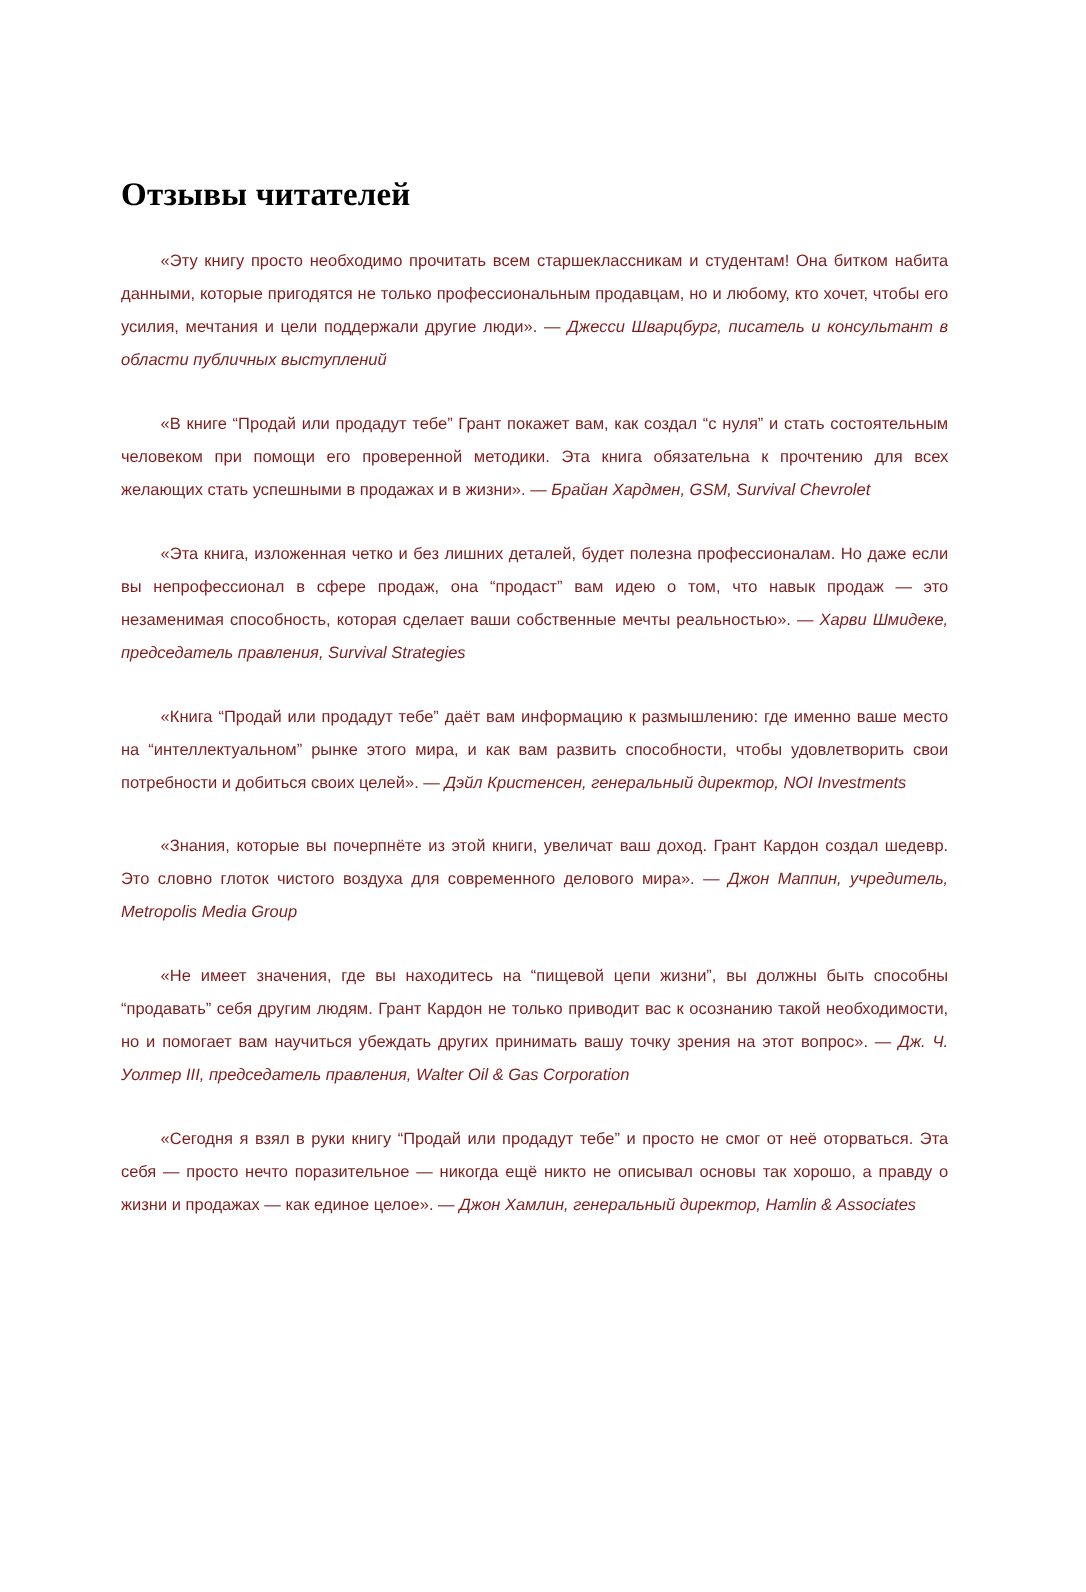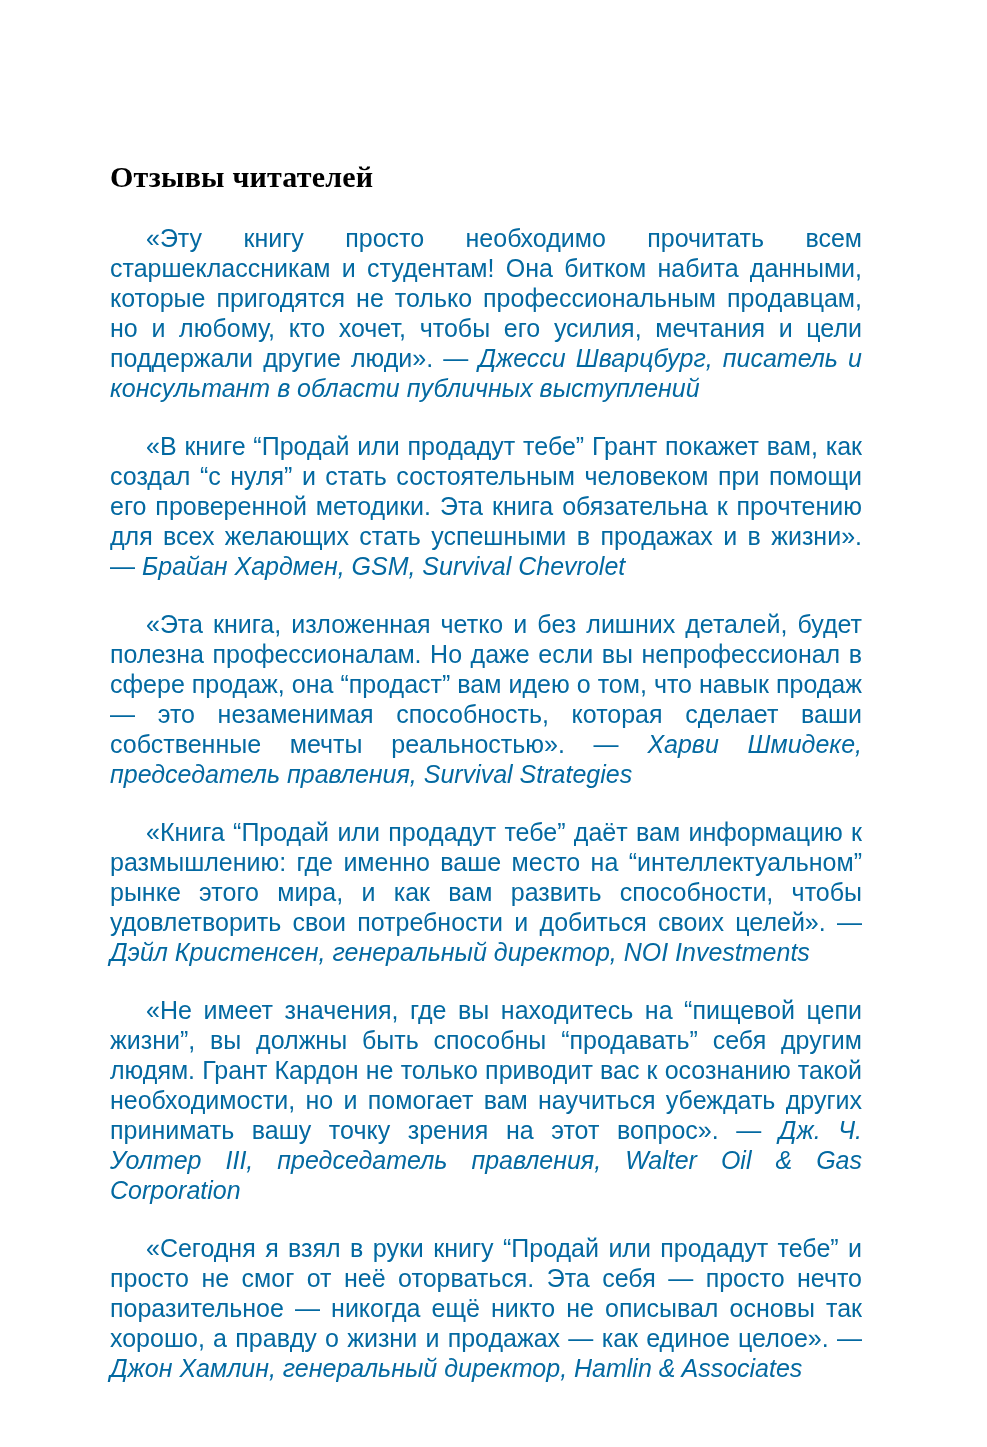--- a/index.html
+++ b/index.html
@@ -31,23 +31,23 @@
     font-size: 30px;
     font-weight: bold;
     color: #000000;
     letter-spacing: 0.2px;
     line-height: 1.1;
     margin: 0 0 30px 0;
   }
 
   .testimonial {
     font-family: "Liberation Sans", "DejaVu Sans", sans-serif;
-    font-size: 25px;
+    font-size: 15px;
     line-height: 30px;
-    color: #0369a1;
+    color: #7f1d1d;
     text-align: justify;
     text-justify: inter-word;
     text-indent: 36px;
     margin: 0 0 28px 0;
     hyphens: manual;
     -webkit-hyphens: manual;
   }
 
   .testimonial:last-child {
     margin-bottom: 0;
@@ -63,18 +63,19 @@
 <div class="page">
   <div class="content">
 
     <h1 class="page-title">Отзывы читателей</h1>
 
     <div id="testimonial-list">
         <p class="testimonial"><span>«Эту книгу просто необходимо прочитать всем старшеклассникам и студентам! Она битком набита данными, которые пригодятся не только профессиональным продавцам, но и любому, кто хочет, чтобы его усилия, мечтания и цели поддержали другие люди». — </span><span class="attrib">Джесси Шварцбург, писатель и консультант в области публичных выступлений</span></p>
         <p class="testimonial"><span>«В книге “Продай или продадут тебе” Грант покажет вам, как создал “с нуля” и стать состоятельным человеком при помощи его проверенной методики. Эта книга обязательна к прочтению для всех желающих стать успешными в продажах и в жизни». — </span><span class="attrib">Брайан Хардмен, GSM, Survival Chevrolet</span></p>
         <p class="testimonial"><span>«Эта книга, изложенная четко и без лишних деталей, будет полезна профессионалам. Но даже если вы непрофессионал в сфере продаж, она “продаст” вам идею о том, что навык продаж — это незаменимая способность, которая сделает ваши собственные мечты реальностью». — </span><span class="attrib">Харви Шмидеке, председатель правления, Survival Strategies</span></p>
         <p class="testimonial"><span>«Книга “Продай или продадут тебе” даёт вам информацию к размышлению: где именно ваше место на “интеллектуальном” рынке этого мира, и как вам развить способности, чтобы удовлетворить свои потребности и добиться своих целей». — </span><span class="attrib">Дэйл Кристенсен, генеральный директор, NOI Investments</span></p>
+        <p class="testimonial"><span>«Знания, которые вы почерпнёте из этой книги, увеличат ваш доход. Грант Кардон создал шедевр. Это словно глоток чистого воздуха для современного делового мира». — </span><span class="attrib">Джон Маппин, учредитель, Metropolis Media Group</span></p>
         <p class="testimonial"><span>«Не имеет значения, где вы находитесь на “пищевой цепи жизни”, вы должны быть способны “продавать” себя другим людям. Грант Кардон не только приводит вас к осознанию такой необходимости, но и помогает вам научиться убеждать других принимать вашу точку зрения на этот вопрос». — </span><span class="attrib">Дж. Ч. Уолтер III, председатель правления, Walter Oil &amp; Gas Corporation</span></p>
         <p class="testimonial"><span>«Сегодня я взял в руки книгу “Продай или продадут тебе” и просто не смог от неё оторваться. Эта себя — просто нечто поразительное — никогда ещё никто не описывал основы так хорошо, а правду о жизни и продажах — как единое целое». — </span><span class="attrib">Джон Хамлин, генеральный директор, Hamlin &amp; Associates</span></p>
       </div>
 
   </div>
 </div>
 
 </body></html>

